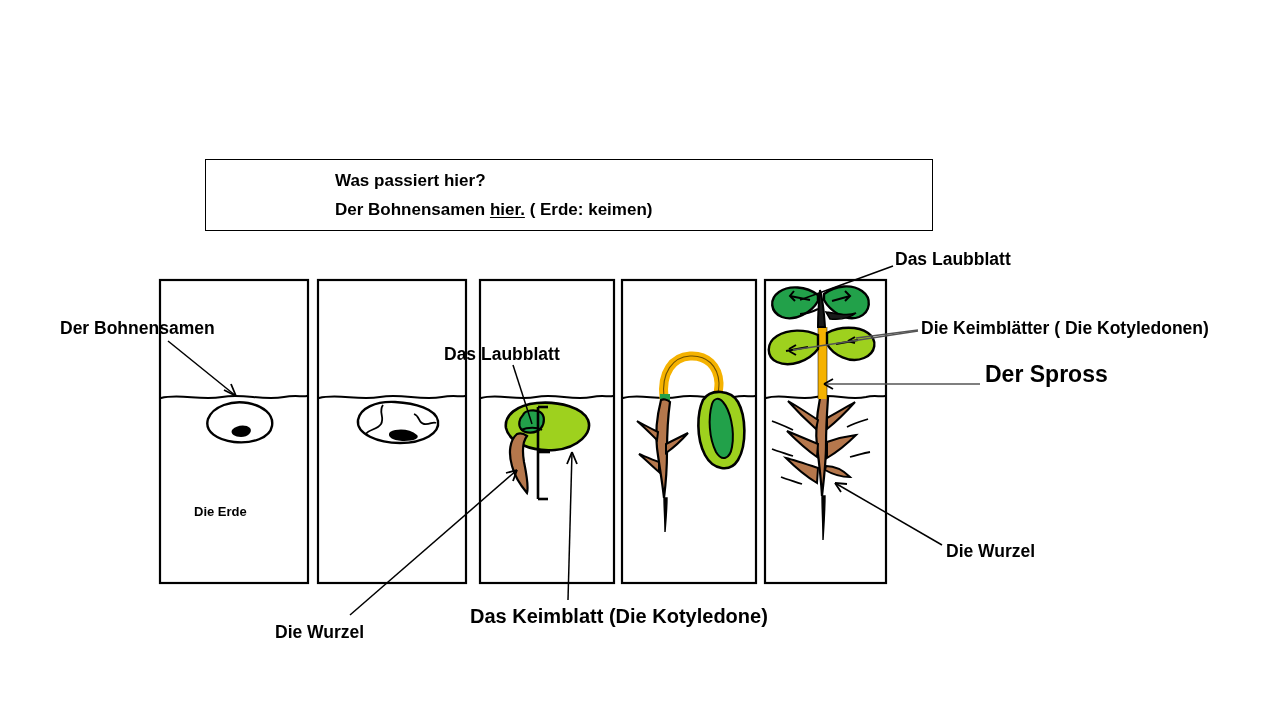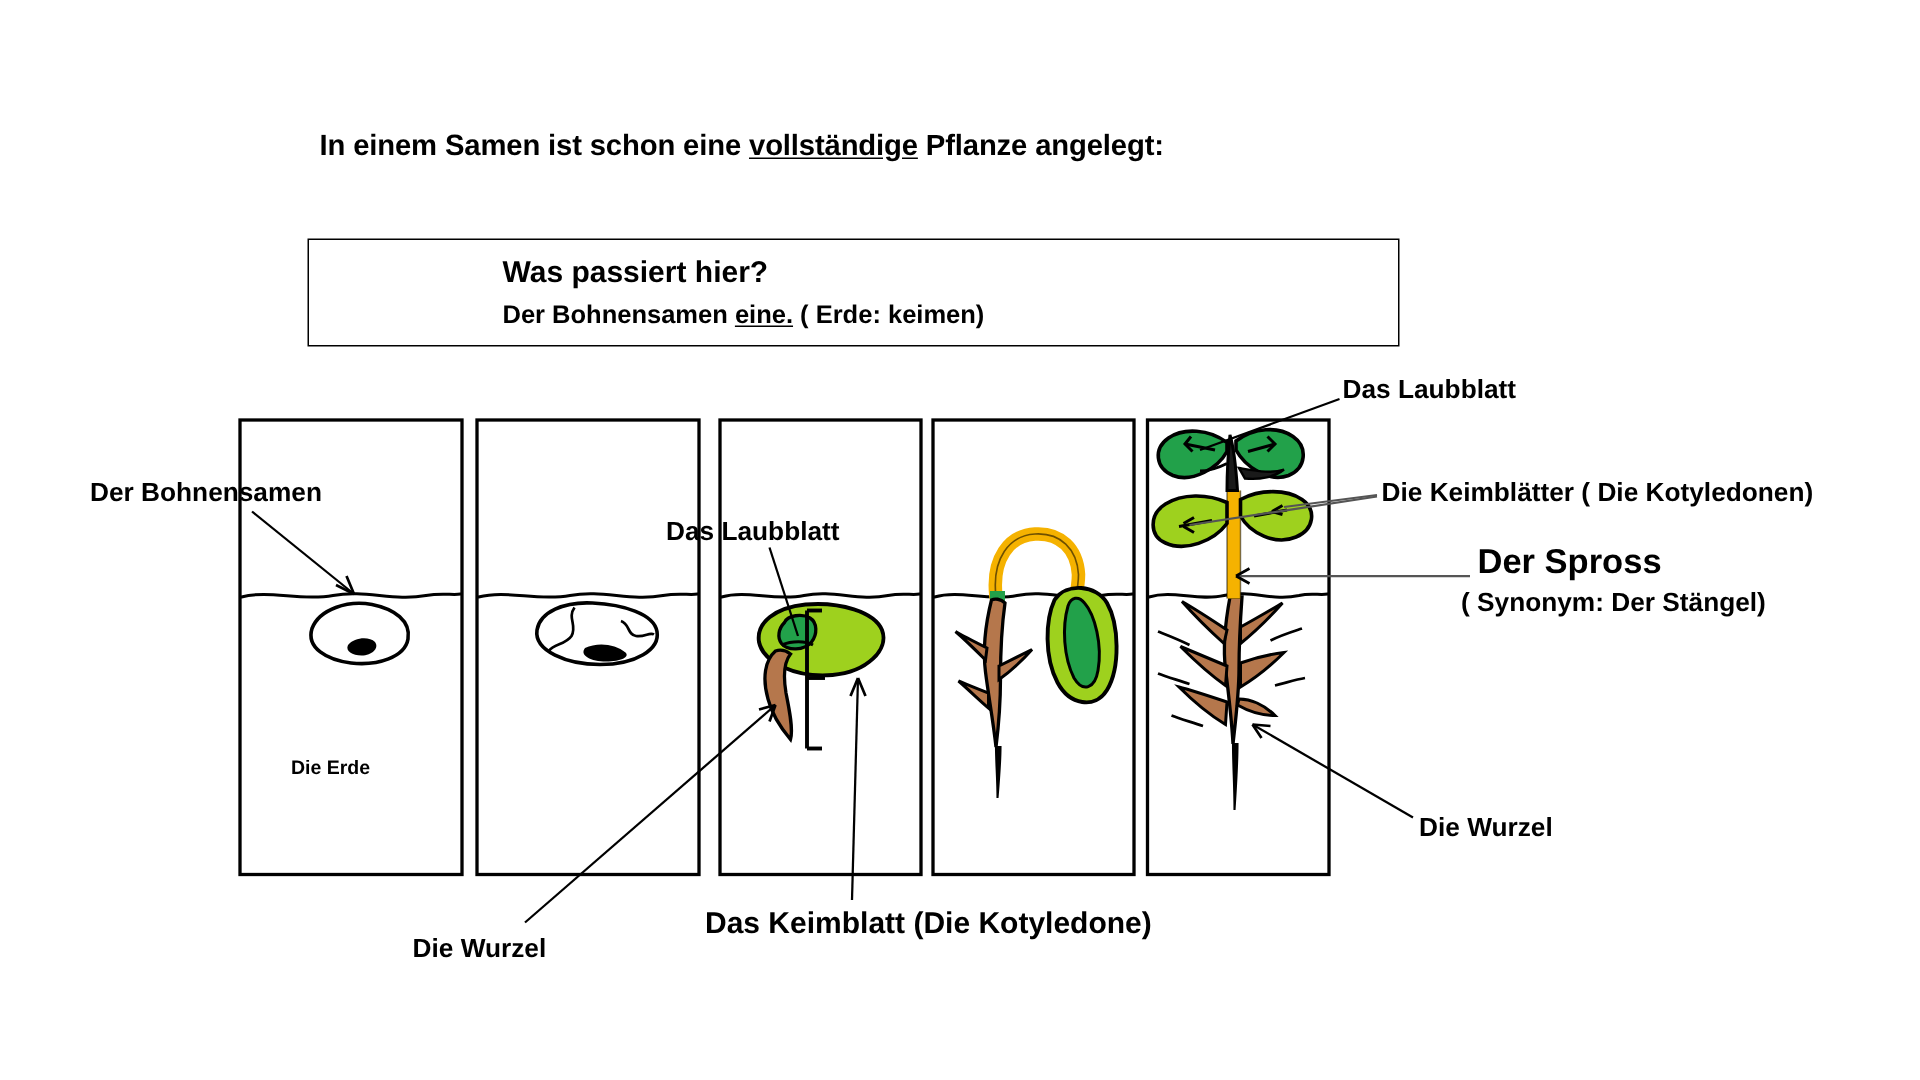--- a/index.html
+++ b/index.html
@@ -17,21 +17,21 @@
     color:#000;
     white-space:pre;
     line-height:1.18;
   }
   #title{left:213px;top:86px;font-size:19.5px;letter-spacing:-0.1px;}
   #title u{text-decoration:underline;text-underline-offset:2px;}
   #qbox{
     position:absolute;left:205px;top:159px;width:728px;height:72px;
     border:1.6px solid #000;background:#fff;box-sizing:border-box;
   }
-  #qline1{left:335px;top:171px;font-size:20px;}
+  #qline1{left:335px;top:171px;font-size:17px;}
   #qline2{left:335px;top:200px;font-size:17px;}
   #qline2 u{text-decoration:underline;text-underline-offset:2px;}
 
   #lbl-bohnensamen{left:60px;top:318px;font-size:17.5px;}
   #lbl-erde{left:194px;top:504px;font-size:13px;}
   #lbl-laubblatt-3{left:444px;top:344px;font-size:17.5px;}
   #lbl-wurzel-bottom{left:275px;top:622px;font-size:17.5px;}
   #lbl-keimblatt-bottom{left:470px;top:605px;font-size:20px;}
   #lbl-laubblatt-5{left:895px;top:249px;font-size:17.5px;}
   #lbl-keimblaetter{left:921px;top:318px;font-size:17.5px;text-align:center;}
@@ -39,25 +39,24 @@
   #lbl-spross2{left:974px;top:391px;font-size:17.5px;}
   #lbl-wurzel-right{left:946px;top:541px;font-size:17.5px;}
 
   svg.art{position:absolute;left:0;top:0;width:1280px;height:720px;}
 </style>
 </head>
 <body>
 
 <div class="stage">
 
-  <div class="lbl" id="title"><span>In einem Samen ist schon eine </span><u>vollständige</u><span> Pflanze angelegt:</span></div>
 
   <div id="qbox"></div>
   <div class="lbl" id="qline1">Was passiert hier?</div>
-  <div class="lbl" id="qline2"><span>Der Bohnensamen </span><u>eine.</u><span> ( Erde: keimen)</span></div>
+  <div class="lbl" id="qline2"><span>Der Bohnensamen </span><u>hier.</u><span> ( Erde: keimen)</span></div>
 
   <svg class="art" viewBox="0 0 1280 720">
 
     <g fill="none" stroke="#000" stroke-width="2.2">
       <rect x="160" y="280" width="148" height="303"></rect>
       <rect x="318" y="280" width="148" height="303"></rect>
       <rect x="480" y="280" width="134" height="303"></rect>
       <rect x="622" y="280" width="134" height="303"></rect>
       <rect x="765" y="280" width="121" height="303"></rect>
     </g>
@@ -183,16 +182,15 @@
   </svg>
 
   <div class="lbl" id="lbl-bohnensamen">Der Bohnensamen</div>
   <div class="lbl" id="lbl-erde">Die Erde</div>
   <div class="lbl" id="lbl-laubblatt-3">Das Laubblatt</div>
   <div class="lbl" id="lbl-wurzel-bottom">Die Wurzel</div>
   <div class="lbl" id="lbl-keimblatt-bottom">Das Keimblatt (Die Kotyledone)</div>
   <div class="lbl" id="lbl-laubblatt-5">Das Laubblatt</div>
   <div class="lbl" id="lbl-keimblaetter">Die Keimblätter ( Die Kotyledonen)</div>
   <div class="lbl" id="lbl-spross">Der Spross</div>
-  <div class="lbl" id="lbl-spross2">( Synonym: Der Stängel)</div>
   <div class="lbl" id="lbl-wurzel-right">Die Wurzel</div>
 
 </div>
 
 </body></html>

